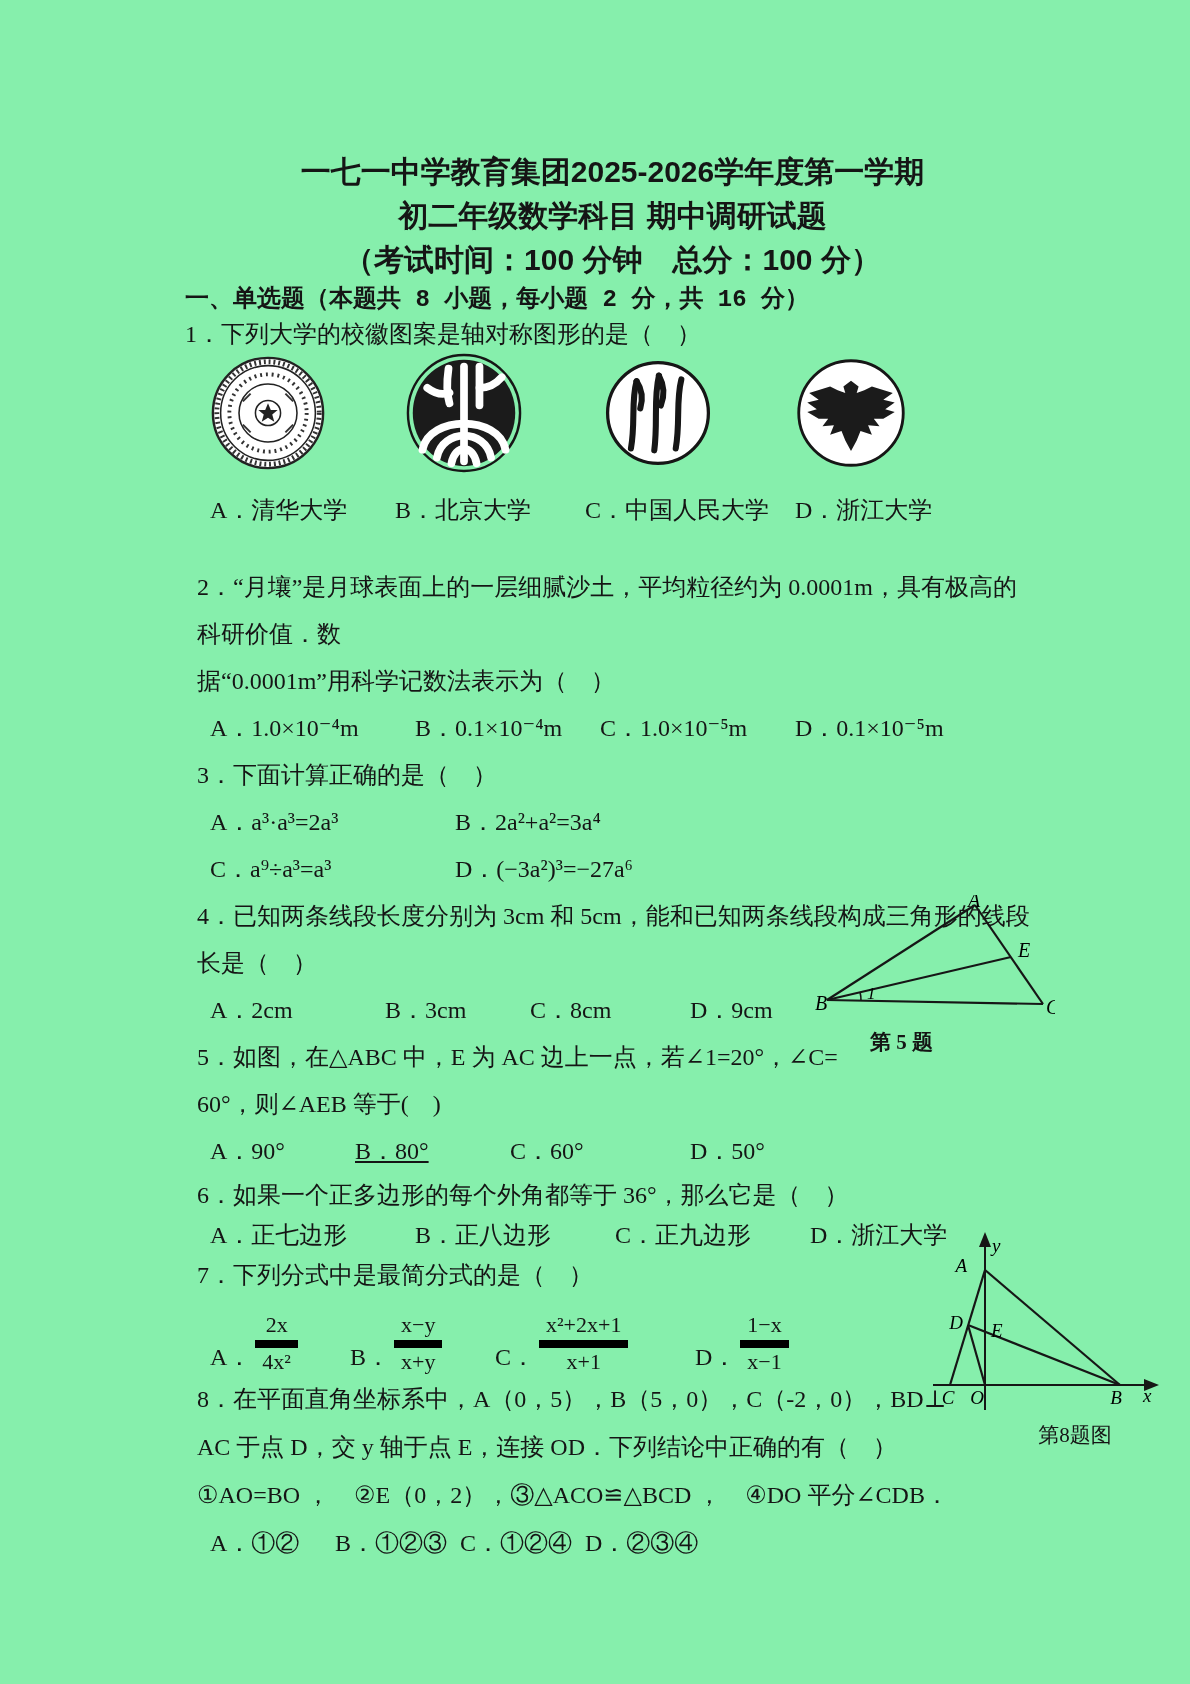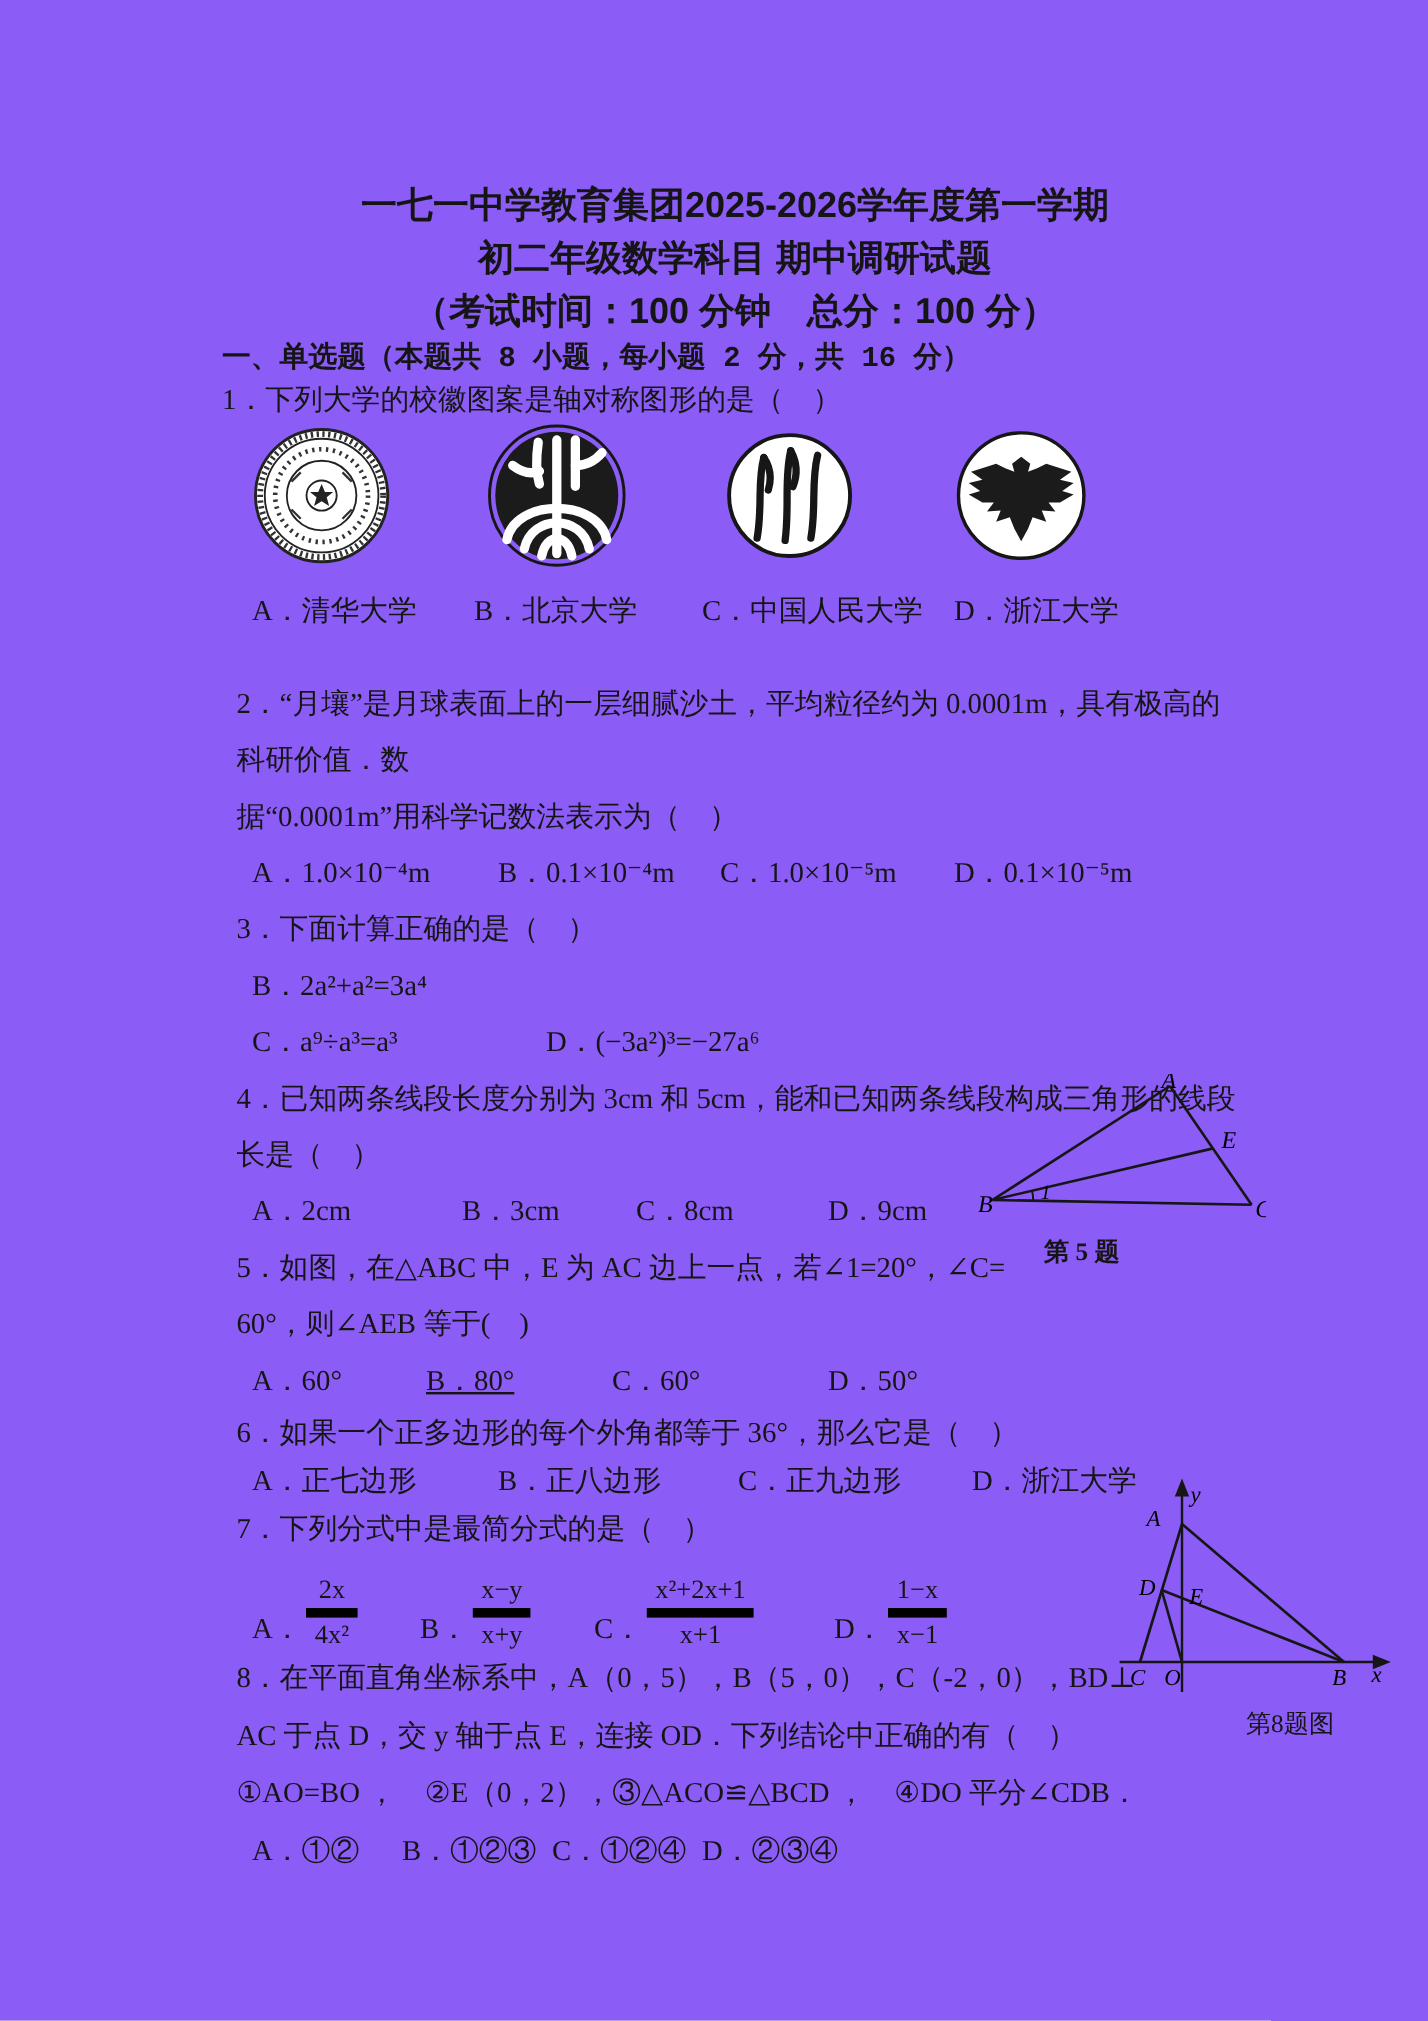--- a/index.html
+++ b/index.html
@@ -1,16 +1,16 @@
 <!DOCTYPE html>
 <html><head>
 <meta charset="utf-8">
 <style>
   html,body{margin:0;padding:0;background:#fff;}
-  .page{position:relative;width:1190px;height:1684px;background:#8b5cf6;color:#151515;
+  .page{position:relative;width:1190px;height:1684px;background:#86efac;color:#151515;
         font-family:"Liberation Serif","DejaVu Serif",serif;overflow:hidden;}
   .content{padding:150px 150px 0 185px;}
   .title{font-family:"Liberation Sans","DejaVu Sans",sans-serif;font-weight:bold;
          text-align:center;font-size:30px;line-height:44px;margin:0;}
   .section-heading{font-family:Liberation Mono, monospace;font-weight:bold;
                    font-size:24px;line-height:32px;margin-top:2px;}
   .stem{font-size:24px;line-height:36px;}
   .qline{font-size:24px;line-height:47px;margin-left:12px;}
   .q8line{font-size:24px;line-height:48px;margin-left:12px;}
   .logos{display:flex;gap:80px;margin-left:25px;align-items:center;height:122px;}
@@ -131,20 +131,21 @@
         <span>A．1.0×10⁻⁴m</span>
         <span>B．0.1×10⁻⁴m</span>
         <span>C．1.0×10⁻⁵m</span>
         <span>D．0.1×10⁻⁵m</span>
       </div>
     </div>
 
     <div>
       <div class="qline">3．下面计算正确的是（　）</div>
       <div class="optrow optrow-q3">
+        <span>A．a³·a³=2a³</span>
         <span>B．2a²+a²=3a⁴</span>
       </div>
       <div class="optrow optrow-q3">
         <span>C．a⁹÷a³=a³</span>
         <span>D．(−3a²)³=−27a⁶</span>
       </div>
     </div>
 
     <div>
       <div class="qline">4．已知两条线段长度分别为 3cm 和 5cm，能和已知两条线段构成三角形的线段长是（　）</div>
@@ -153,21 +154,21 @@
         <span>B．3cm</span>
         <span>C．8cm</span>
         <span>D．9cm</span>
       </div>
     </div>
 
     <div>
       <div class="qline">5．如图，在△ABC 中，E 为 AC 边上一点，若∠1=20°，∠C=</div>
       <div class="qline">60°，则∠AEB 等于(　)</div>
       <div class="optrow optrow-q5">
-        <span>A．60°</span>
+        <span>A．90°</span>
         <span>B．80°</span>
         <span>C．60°</span>
         <span>D．50°</span>
       </div>
     </div>
 
     <div>
       <div class="q6line">6．如果一个正多边形的每个外角都等于 36°，那么它是（　）</div>
       <div class="optrow optrow-q6">
         <span>A．正七边形</span>

